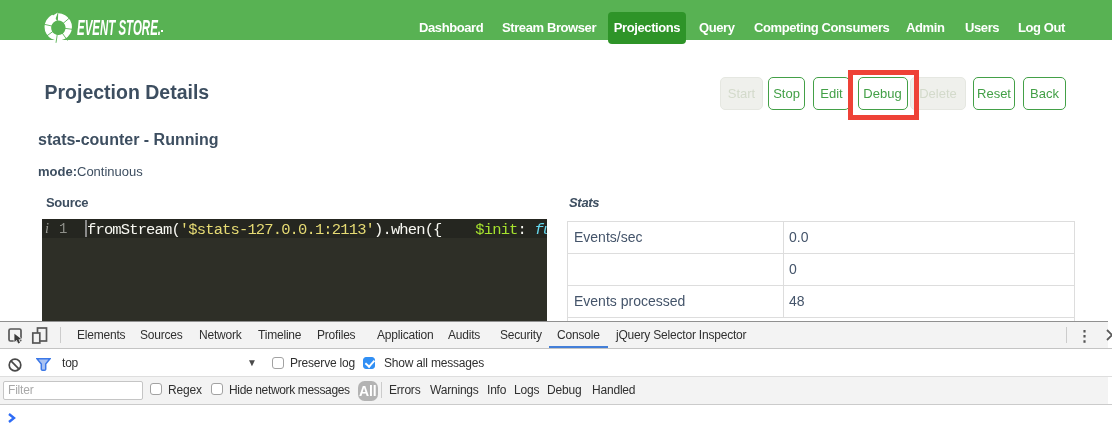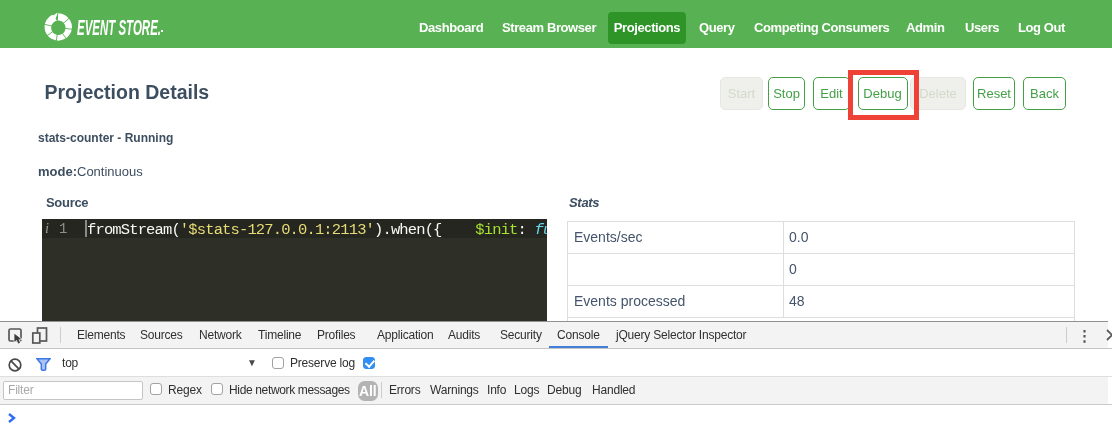--- a/index.html
+++ b/index.html
@@ -2,39 +2,39 @@
 <html><head>
 <meta charset="utf-8">
 <style>
   * { margin:0; padding:0; box-sizing:border-box; }
   html,body { width:1112px; height:440px; overflow:hidden; background:#fff;
     font-family:"Liberation Sans", sans-serif; }
   #page { will-change:transform; position:relative; width:1112px; height:440px; overflow:hidden; }
   .abs { position:absolute; }
 
   
-  #nav { left:0; top:0; width:1112px; height:48px; background:#58b253; }
+  #nav { left:0; top:0; width:1112px; height:40px; background:#58b253; }
   .navitem { position:absolute; top:0; height:56px; line-height:56px;
     color:#fff; font-size:13px; font-weight:700; letter-spacing:-0.4px;
     white-space:nowrap; }
   #pill { position:absolute; left:608px; top:12px; width:78px; height:32px;
     background:#2e9428; border-radius:4px; color:#fff; font-size:13px;
     font-weight:700; letter-spacing:-0.4px; text-align:center; line-height:32px; }
 
   
   h1 { position:absolute; left:44.5px; top:81px; font-size:19.5px; font-weight:700;
     color:#3d4e60; }
   .btn { position:absolute; top:77px; height:33px; background:#fff;
     border:1px solid #43a047; border-radius:5px; color:#43a047;
     font-size:13px; text-align:center; line-height:31px; }
   .btn.dis { background:#eff0ec; border:1px solid #e5e7e1; color:#d3dacb; }
   #redbox { position:absolute; left:848px; top:69.5px; width:71px; height:50px;
     border:5.5px solid #ee4237; }
 
-  .line1 { position:absolute; left:38px; top:131px; font-size:12px;
+  .line1 { position:absolute; left:38px; top:131px; font-size:16px;
     font-weight:700; color:#3d4e60; }
   .line2 { position:absolute; left:38px; top:164px; font-size:13px;
     color:#3d4e60; }
   .line2 b { font-weight:700; }
 
   
   #srclabel { position:absolute; left:46px; top:195px; font-size:13px; letter-spacing:-0.3px;
     font-weight:700; color:#3d4e60; }
   #editor { position:absolute; left:42px; top:219px; width:505px; height:104px;
     background:#2e2f27; overflow:hidden; font-family:"Liberation Mono",monospace; }
@@ -209,20 +209,21 @@
       </svg>
 
       <svg class="abs" style="left:36px;top:9px" width="15" height="13" viewBox="0 0 15 13">
         <path d="M1 0.8 L14 0.8 L9.7 6 L9.7 11.2 Q9.7 12.2 8.5 12.2 L6.5 12.2 Q5.3 12.2 5.3 11.2 L5.3 6 Z" fill="#a9c2f2" stroke="#3c78e7" stroke-width="1.5"></path>
       </svg>
       <div class="dtxt" style="left:62px">top</div>
       <div class="dtxt" style="left:247px;font-size:10px;color:#4a4a4a">▼</div>
       <div class="cb" style="left:272px;top:8px"></div>
       <div class="dtxt" style="left:290px">Preserve log</div>
       <div class="cb on" style="left:363px;top:8px"></div>
+      <div class="dtxt" style="left:384px">Show all messages</div>
     </div>
 
     <div id="row3">
       <div id="filterbox">Filter</div>
       <div class="cb" style="left:150px;top:6px"></div>
       <div class="dtxt" style="left:168px">Regex</div>
       <div class="cb" style="left:211px;top:6px"></div>
       <div class="dtxt" style="left:229px;letter-spacing:-0.35px">Hide network messages</div>
       <div id="allpill">All</div>
       <div class="vsep" style="left:381px;top:5px;height:16px"></div>

